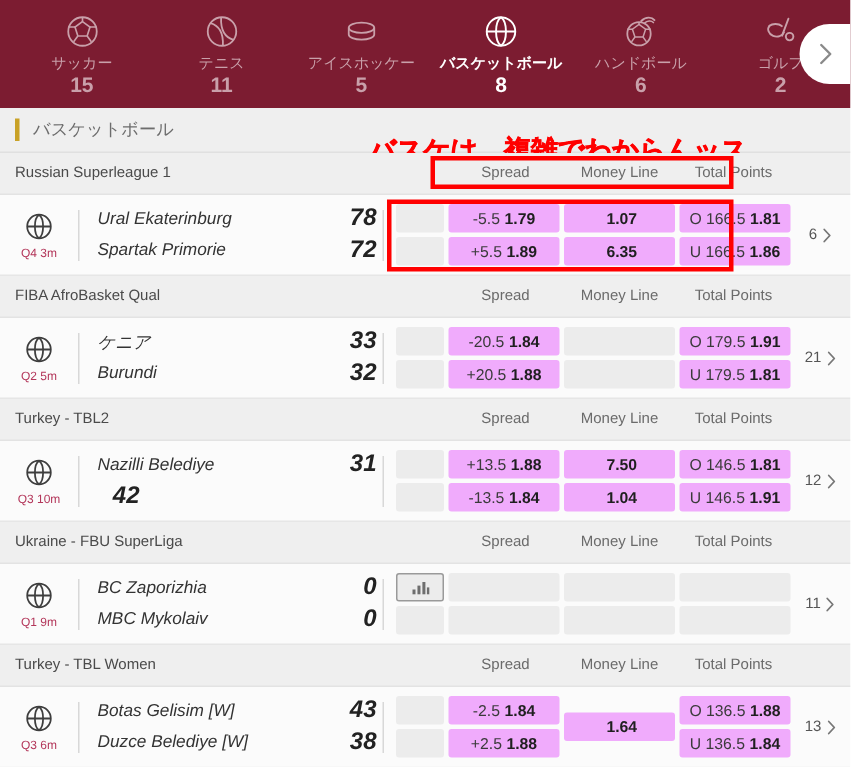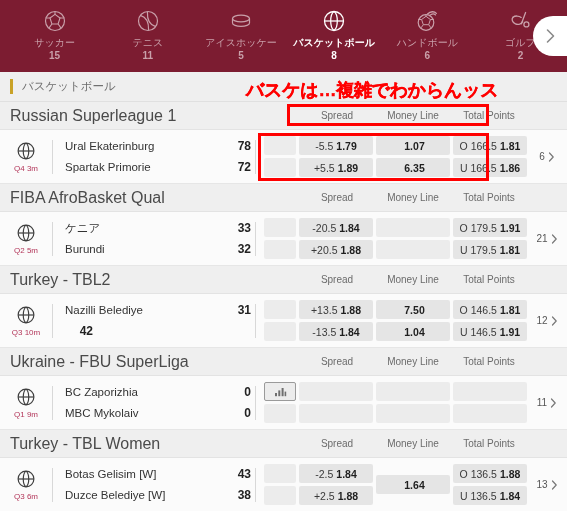--- a/index.html
+++ b/index.html
@@ -36,21 +36,21 @@
   .sport-icon svg { display: block; }
   .sport-label {
     font-size: 10px;
     line-height: 13px;
     margin-top: 1px;
     white-space: nowrap;
     font-weight: 400;
   }
   .sport-item.active .sport-label { font-weight: 700; }
   .sport-count {
-    font-size: 10px;
+    font-size: 14px;
     line-height: 12px;
     font-weight: 700;
     margin-top: 1px;
   }
   .nav-next {
     position: absolute;
     right: 0;
     top: 16px;
     width: 34px;
     height: 40px;
@@ -75,40 +75,40 @@
   }
   .bc-bar-mark {
     width: 3px; height: 15px; background: #c9a227; margin-right: 9px;
   }
   .bc-text { font-size: 11.5px; color: #6d6d6d; }
 
   
   .annotation {
     position: absolute;
     left: 246px;
-    top: 78px;
+    top: 88px;
     font-size: 18px;
     font-weight: 700;
     color: #ff0000;
     letter-spacing: -0.3px;
     white-space: nowrap;
     -webkit-text-stroke: 0.4px #ff0000;
   }
 
   
   .league-head {
     height: 28px;
     background: #efefef;
     border-bottom: 1px solid #e3e3e3;
     display: flex;
     align-items: center;
     position: relative;
   }
   .league-name {
-    font-size: 16px;
+    font-size: 10px;
     color: #4a4a4a;
     padding-left: 10px;
     flex: 1 1 auto;
   }
   .col-heads { display: flex; align-items: flex-end; }
   .col-head {
     width: 76px;
     text-align: center;
     font-size: 10px;
     color: #6b6b6b;
@@ -153,54 +153,55 @@
     white-space: nowrap;
   }
   .vdivider { width: 1px; height: 34px; background: #d8d8d8; }
   .teams {
     flex: 1 1 auto;
     padding-left: 12px;
     display: flex;
     flex-direction: column;
     justify-content: center;
     gap: 4px;
+    font-style: italic;
   }
   .team-line {
     display: flex;
     align-items: center;
     font-size: 11.5px;
     color: #333333;
     height: 17px;
   }
   .team-name { flex: 1 1 auto; white-space: nowrap; }
   .team-score {
     width: 30px;
     text-align: right;
     font-weight: 700;
-    font-size: 12px;
+    font-size: 16px;
     color: #222222;
     padding-right: 2px;
   }
   .score-divider { width: 1px; height: 34px; background: #d8d8d8; margin: 0 8px 0 2px; }
 
   .odds-area {
     display: flex;
     align-items: center;
     gap: 3px;
   }
   .odds-col {
     display: flex;
     flex-direction: column;
     gap: 3px;
   }
   .odds-col.placeholder { width: 32px; }
   .odds-col.market { width: 74px; }
   .odds-cell {
     height: 19px;
-    background: #e5e5e5;
+    background: #f0abfc;
     border-radius: 2px;
     display: flex;
     align-items: center;
     justify-content: center;
     font-size: 10.5px;
     color: #333;
     white-space: nowrap;
     cursor: pointer;
   }
   .odds-cell.blank { background: #ececec; cursor: default; }

